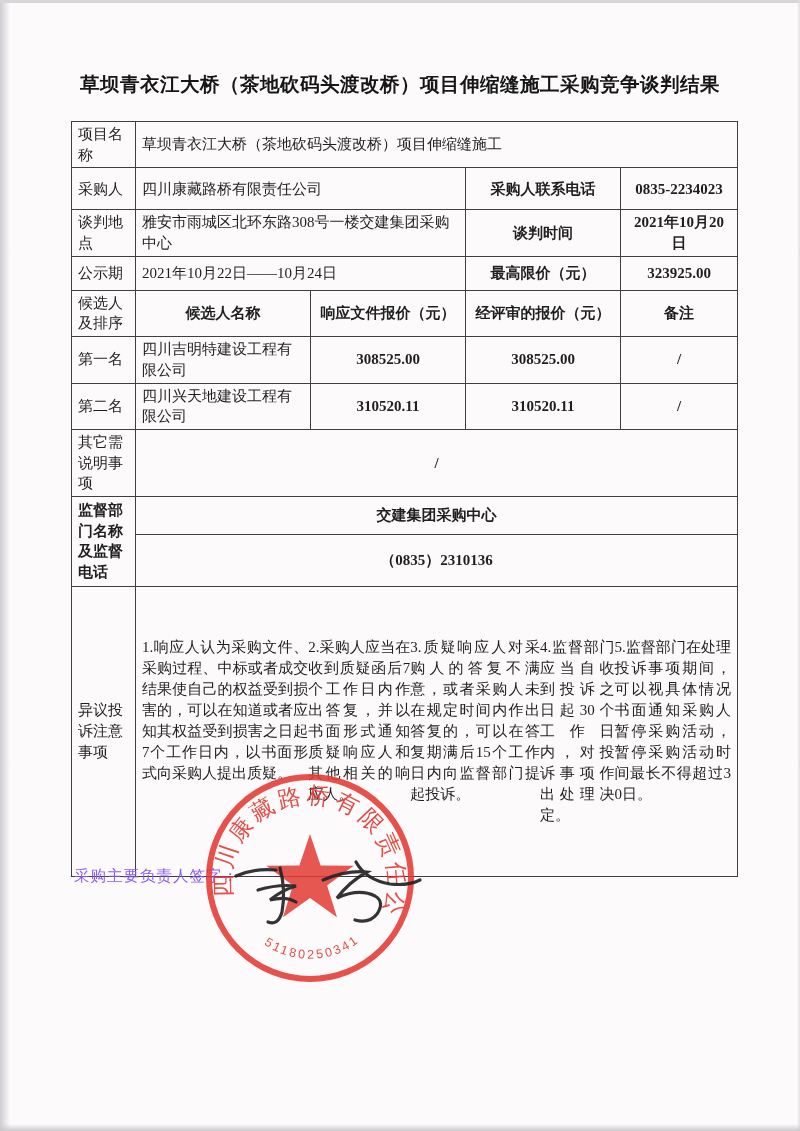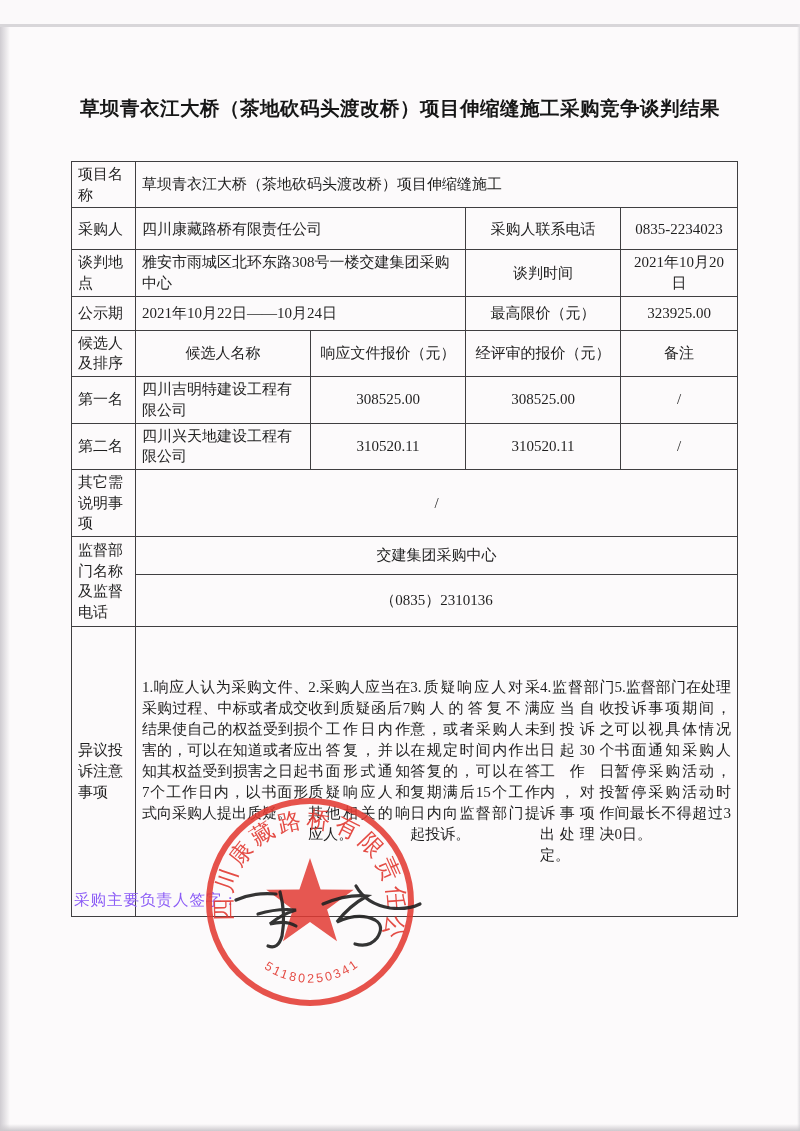--- a/index.html
+++ b/index.html
@@ -4,50 +4,50 @@
 <style>
   html,body{margin:0;padding:0;}
   body{
     width:800px;height:1131px;
     background:#fbf9fa;
     font-family:"Liberation Serif","DejaVu Serif",serif;
     color:#1f1f1f;
     position:relative;
     overflow:hidden;
   }
-  .page{position:absolute;inset:0;background:#fcfafb;margin-top:24px;}
+  .page{position:absolute;inset:0;background:#fcfafb;}
   .edge-left{position:absolute;left:0;top:0;bottom:0;width:10px;
     background:linear-gradient(to right,#cfccd1,rgba(252,250,251,0));}
   .edge-top{position:absolute;left:0;top:0;right:0;height:3px;background:#d8d6d9;}
   .edge-bottom{position:absolute;left:0;bottom:0;right:0;height:7px;
     background:linear-gradient(to top,#ccc9cd,rgba(252,250,251,0));}
   .edge-right{position:absolute;right:0;top:0;bottom:0;width:3px;
     background:linear-gradient(to left,#e0dee1,rgba(252,250,251,0));}
 
   .doc-title{
     position:absolute;top:72px;left:40px;right:40px;
     text-align:center;
     font-family:"Liberation Sans","DejaVu Sans",sans-serif;
     font-weight:bold;font-size:19.5px;line-height:24px;
     color:#161616;letter-spacing:0.5px;
   }
 
   table.main{
-    position:absolute;top:137px;left:71px;
+    position:absolute;top:121px;left:71px;
     width:666px;border-collapse:collapse;table-layout:fixed;padding-left:24px;
   }
   table.main td{
     border:1.4px solid #3f3e40;
     font-size:15px;line-height:1.38;
     padding:2px 6px;vertical-align:middle;
     overflow:hidden;word-break:break-all;
   }
   td.lbl{font-size:13.5px;padding:2px 4px;text-align:left;}
   td.lbl.ctr{text-align:left;}
-  td.ctr{text-align:center;}
+  td.ctr{text-align:center;font-weight:bold;}
 
   .notice-wrap{display:flex;flex-direction:row;justify-content:center;height:100%;}
   .notice-wrap p{margin:0;text-align:justify;line-height:21px;font-size:15px;}
 
   .sign-line{
     position:absolute;top:866px;left:74px;
     font-size:15.5px;color:#8b5cf6;letter-spacing:1px;
   }
 
   .stamp{position:absolute;left:200px;top:768px;width:220px;height:220px;pointer-events:none;}

